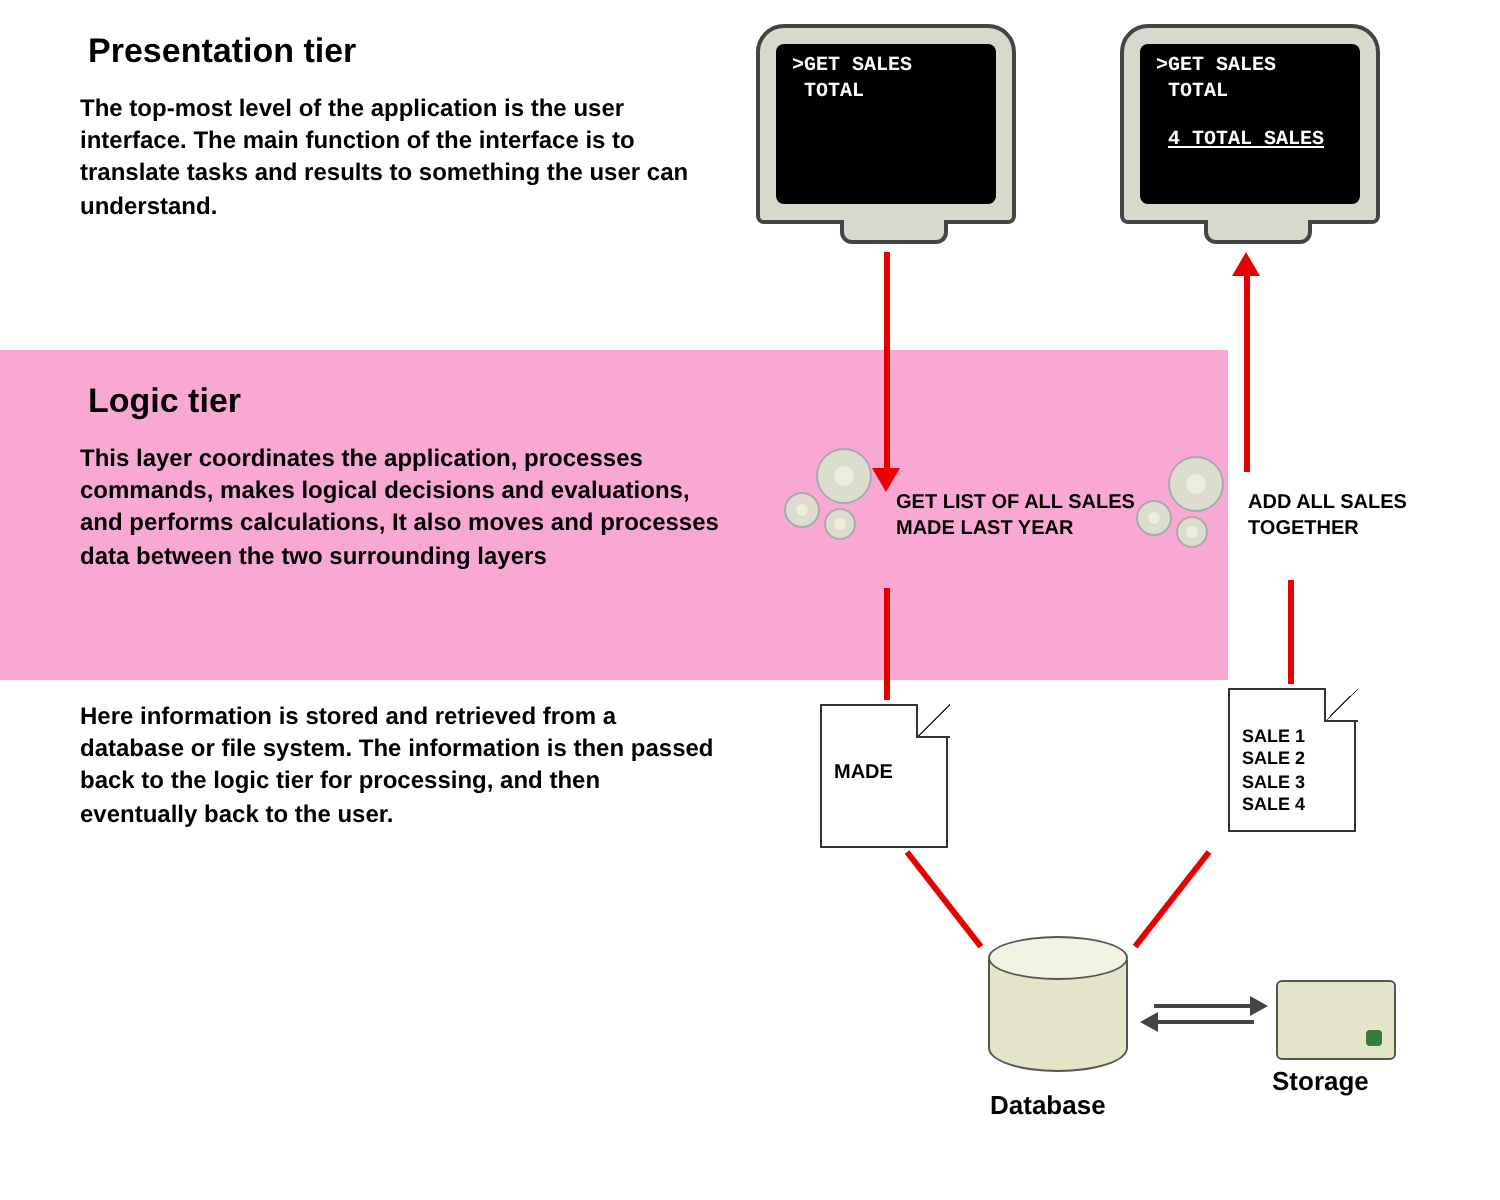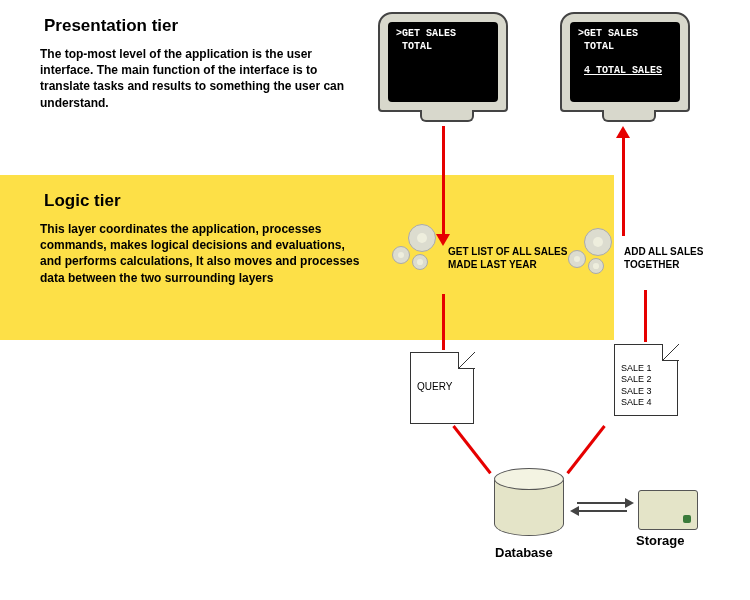--- a/index.html
+++ b/index.html
@@ -11,21 +11,21 @@
     position: relative;
     overflow: hidden;
   }
   .tier {
     position: absolute;
     left: 0;
     width: 614px;
     padding: 10px 0 10px 40px;
   }
   .tier-presentation { top: 0; height: 175px; background: #fff; }
-  .tier-logic { top: 175px; height: 165px; background: #fde047; }
+  .tier-logic { top: 175px; height: 165px; background: #f9a8d4; }
   .tier-data { top: 340px; height: 260px; background: #fff; }
   .tier h2 {
     font-size: 17px;
     font-weight: bold;
     margin: 6px 0 10px 4px;
   }
   .tier p {
     font-size: 12px;
     line-height: 1.35;
     width: 320px;
@@ -120,21 +120,21 @@
   }
 
   
   .doc {
     position: absolute;
     width: 64px;
     height: 72px;
     background: #fff;
     border: 1.5px solid #333;
     font-size: 9px;
-    font-weight: normal;
+    font-weight: bold;
     padding: 18px 6px 4px 6px;
     line-height: 1.25;
   }
   .doc::before {
     content: "";
     position: absolute;
     top: -1.5px; right: -1.5px;
     width: 16px; height: 16px;
     background: linear-gradient(135deg, #fff 0 50%, #333 50% 52%, #fff 52% 100%);
     border-left: 1.5px solid #333;
@@ -214,20 +214,21 @@
 
 <div class="tier tier-presentation">
   <h2>Presentation tier</h2>
   <p>The top-most level of the application is the user interface. The main function of the interface is to translate tasks and results to something the user can understand.</p>
 </div>
 <div class="tier tier-logic">
   <h2>Logic tier</h2>
   <p>This layer coordinates the application, processes commands, makes logical decisions and evaluations, and performs calculations, It also moves and processes data between the two surrounding layers</p>
 </div>
 <div class="tier tier-data">
+  <p>Here information is stored and retrieved from a database or file system. The information is then passed back to the logic tier for processing, and then eventually back to the user.</p>
 </div>
 
 <div class="monitor monitor-left">
   <div class="screen">
     <div>&gt;GET SALES</div>
     <div style="padding-left:6px">TOTAL</div>
   </div>
 </div>
 <div class="monitor monitor-right">
   <div class="screen">
@@ -251,21 +252,21 @@
 <div class="gears" style="top:228px; left:568px">
   <div class="gear big"></div>
     <div class="gear s1"></div>
     <div class="gear s2"></div>
 </div>
 <div class="logic-text" style="top:246px; left:624px; width:100px">ADD ALL SALES TOGETHER</div>
 
 <div class="arrow v" style="top:294px; left:442px; height:56px"></div>
 
 <div class="doc doc-query">
-  <span>QUERY</span>
+  <span>MADE</span>
 </div>
 <div class="doc doc-sales">
   <div>SALE 1</div>
   <div>SALE 2</div>
   <div>SALE 3</div>
   <div>SALE 4</div>
 </div>
 
 <div class="arrow diag" style="top:426px; left:452px; height:60px; transform:rotate(-38deg)">
   <div class="head-down"></div>

